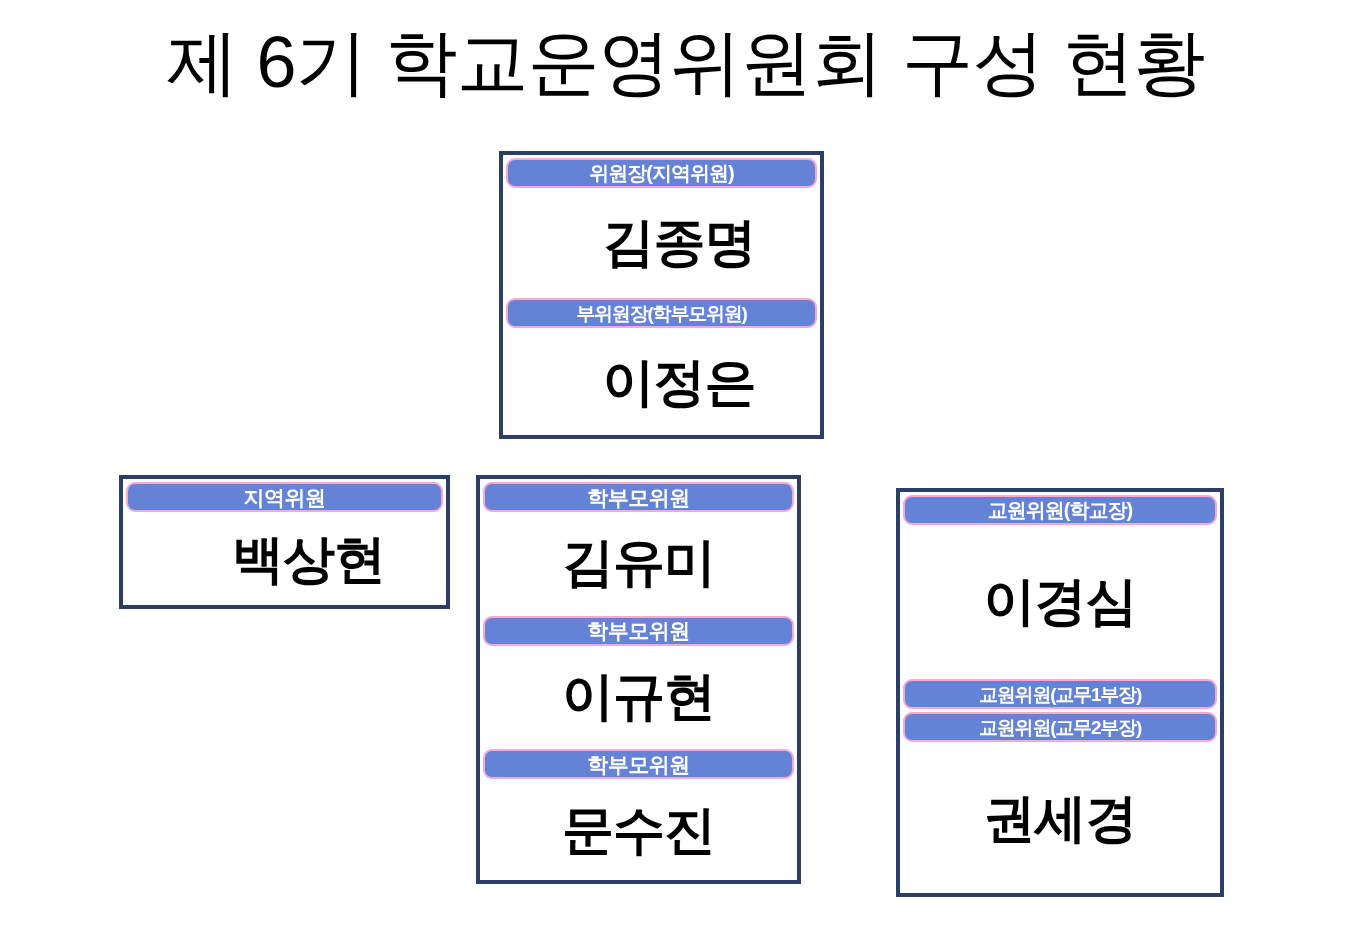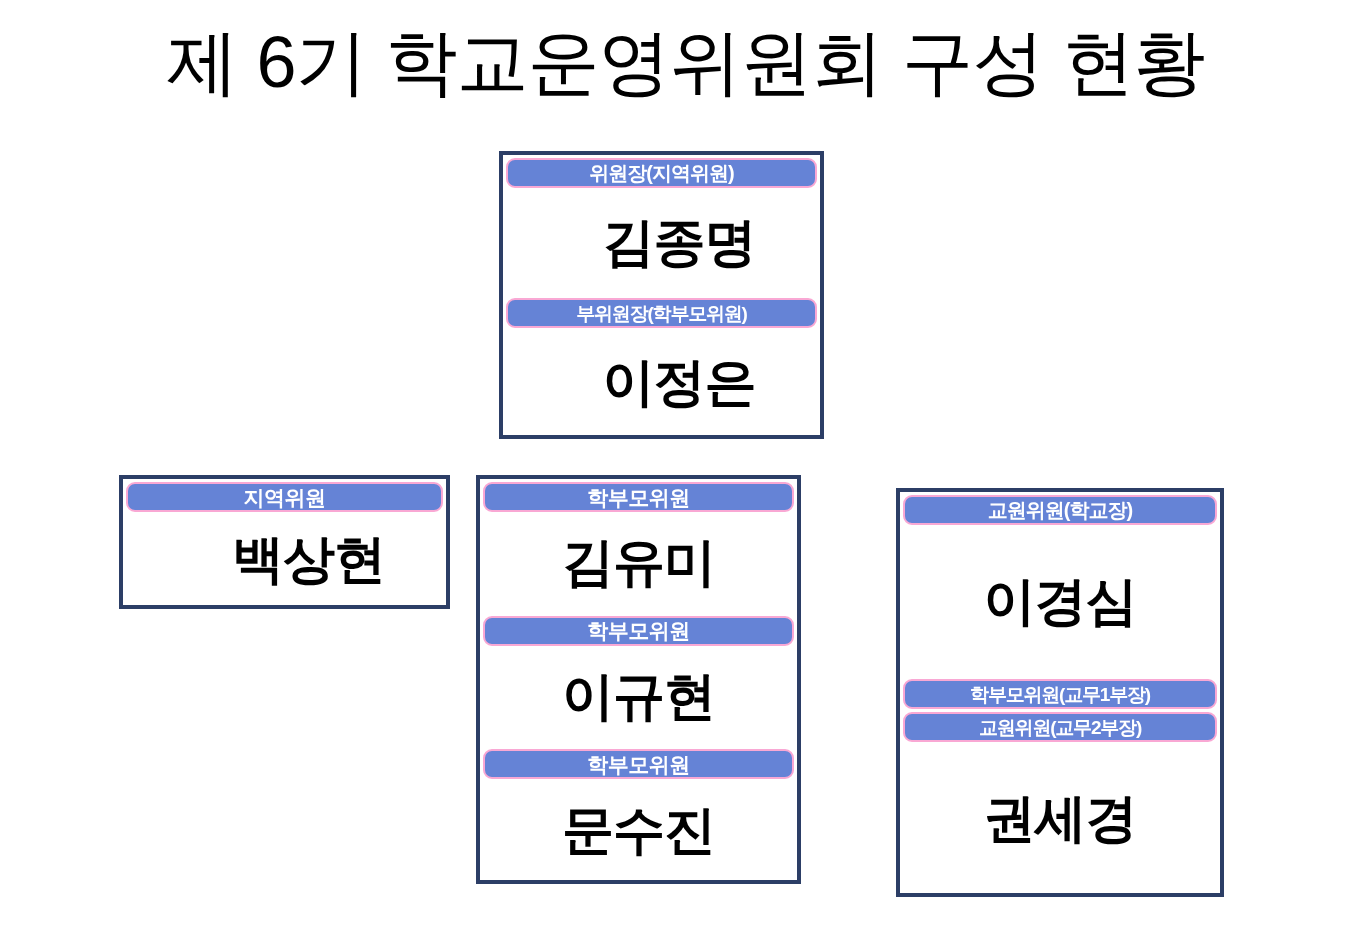--- a/index.html
+++ b/index.html
@@ -147,21 +147,21 @@
 
 <div class="org-box box-teachers">
   <div class="role-band long">
     <span class="role-label">교원위원(학교장)</span>
   </div>
   <div class="name-cell">
     <span class="person-name">이경심</span>
   </div>
 
   <div class="role-band xlong">
-    <span class="role-label">학부모위원(교무1부장)</span>
+    <span class="role-label">교원위원(교무1부장)</span>
   </div>
 
   <div class="role-band xlong">
     <span class="role-label">교원위원(교무2부장)</span>
   </div>
   <div class="name-cell">
     <span class="person-name">권세경</span>
   </div>
 </div>
 

